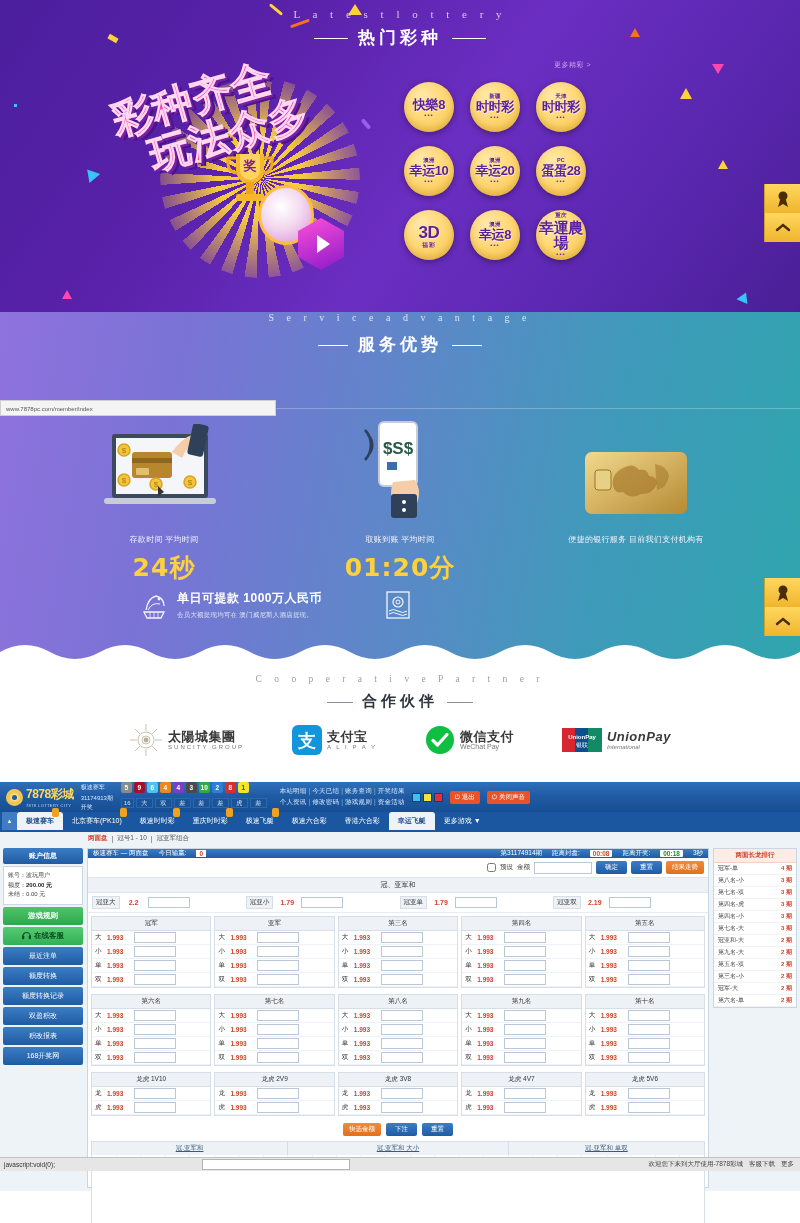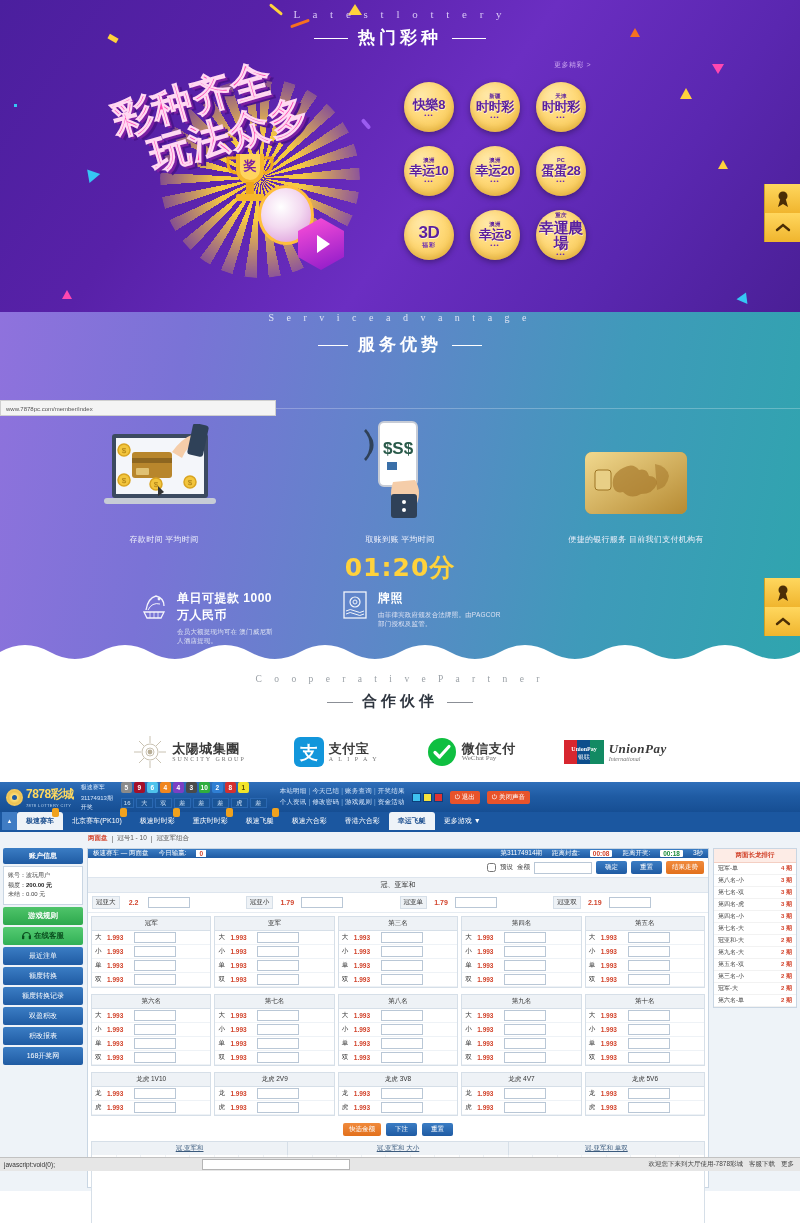--- a/index.html
+++ b/index.html
@@ -134,21 +134,21 @@
 
   
   .partners { position:relative; width:800px; height:120px; background:#fff; }
   .pt-sub { text-align:center; color:#9aa0a6; font-size:9.5px; letter-spacing:5px;
      padding-top: 12px; font-family: "Liberation Serif", serif;}
   .pt-title { text-align:center; color:#2f3640; font-size:15px; font-weight:bold;
      letter-spacing:4px; margin-top:8px; }
   .pt-title .bar { display:inline-block; width:26px; height:1px; background:#8b8f96;
      vertical-align:middle; margin:0 9px; }
   .pt-logos { display:flex; justify-content:center; align-items:center; gap:48px;
-     margin-top: 24px; font-family: Liberation Serif, serif; }
+     margin-top: 12px; }
   .logo { display:flex; align-items:center; gap:5px; }
   .logo-txt { line-height:1.05; }
   .logo-cn { font-size:13px; font-weight:bold; color:#3a3a3a; letter-spacing:.5px;}
   .logo-en { font-size:6px; color:#777; letter-spacing:2px; }
 
   
   .darkstrip { width:800px; height:31px; background:#231426;
      display:flex; align-items:center; justify-content:center;
      color:#8f7f92; font-size:8px; letter-spacing:.5px; }
 
@@ -416,20 +416,21 @@
             <circle cx="58" cy="60" r="6" fill="#f2c53d" stroke="#d9a420" stroke-width="1.5"></circle>
             <text x="58" y="63" font-size="8" text-anchor="middle" fill="#a97c13">$</text>
             <circle cx="92" cy="58" r="6" fill="#f2c53d" stroke="#d9a420" stroke-width="1.5"></circle>
             <text x="92" y="61" font-size="8" text-anchor="middle" fill="#a97c13">$</text>
             <path d="M74 28 q10 -14 22 -18 l8 4 q-14 6 -20 20z" fill="#f5cda9"></path>
             <rect x="92" y="0" width="16" height="32" rx="3" fill="#2f4158" transform="rotate(12 100 16)"></rect>
             <path d="M60 62 l0 10 6 -4z" fill="#333"></path>
           </svg>
         </div>
         <div class="svc-cap">存款时间 平均时间</div>
+        <div class="svc-num">24秒</div>
       </div>
       <div class="svc-col">
         <div class="svc-img">
           <svg width="110" height="100" viewBox="0 0 110 100">
             <rect x="34" y="2" width="38" height="64" rx="5" fill="#fff" stroke="#c7ccd6" stroke-width="2"></rect>
             <text x="53" y="34" font-size="17" text-anchor="middle" fill="#2a5a4a" font-weight="bold">$S$</text>
             <rect x="42" y="42" width="10" height="8" fill="#3a6fa8"></rect>
             <path d="M24 16 a14 14 0 0 1 0 18 M20 10 a22 22 0 0 1 0 30" stroke="#2f4158" stroke-width="2.6" fill="none"></path>
             <path d="M48 62 q-6 18 6 26 l16 0 q8 -16 0 -28z" fill="#f5cda9"></path>
             <rect x="46" y="74" width="26" height="24" rx="3" fill="#2f4158"></rect>
@@ -475,24 +476,20 @@
         </div>
       </div>
       <div class="sb-item">
         <svg class="sb-icon" viewBox="0 0 28 30">
           <rect x="3" y="2" width="22" height="26" stroke="#fff" stroke-width="1.3" fill="none"></rect>
           <circle cx="14" cy="12" r="5" stroke="#fff" stroke-width="1.2" fill="none"></circle>
           <circle cx="14" cy="12" r="2" stroke="#fff" stroke-width="1" fill="none"></circle>
           <path d="M5 21 q4 -3 9 0 t9 0" stroke="#fff" stroke-width="1" fill="none"></path>
           <path d="M5 24 q4 -3 9 0 t9 0" stroke="#fff" stroke-width="1" fill="none"></path>
         </svg>
-        <div>
-          <div class="sb-h">牌照</div>
-          <div class="sb-p">由菲律宾政府颁发合法牌照。由PAGCOR部门授权及监管。</div>
-        </div>
       </div>
     </div>
 
     <div class="side-tab" style="top:266px">
       <svg width="16" height="18" viewBox="0 0 16 18">
         <circle cx="8" cy="6" r="4.5" fill="#4a2d06"></circle>
           <path d="M5 10 L3 17 L8 14 L13 17 L11 10Z" fill="#4a2d06"></path>
       </svg>
     </div>
     <div class="side-tab" style="top:295px">

